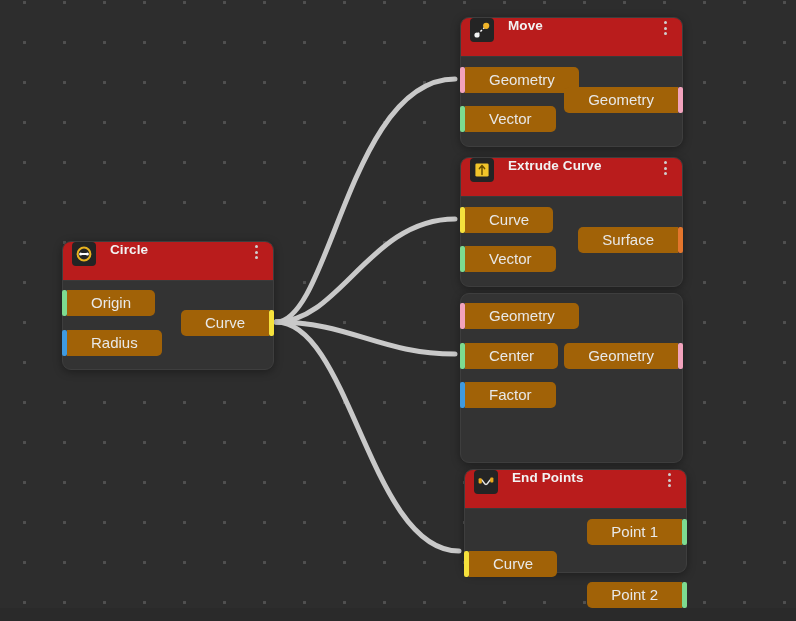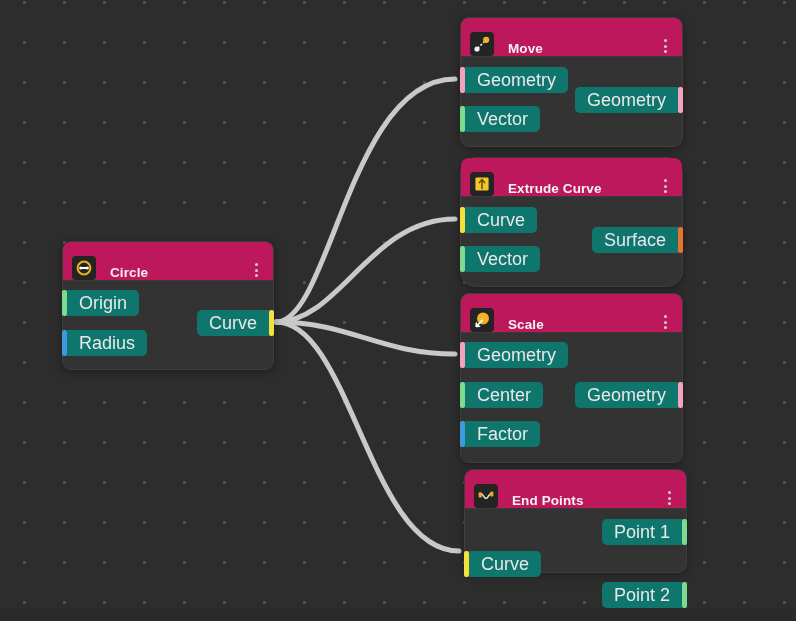--- a/index.html
+++ b/index.html
@@ -51,24 +51,24 @@
   
   .node {
     position: absolute;
     border-radius: 9px;
     background: #333333;
     border: 1px solid #3e3e3e;
     box-shadow: 0 2px 8px rgba(0,0,0,0.35);
   }
   .node-header {
     display: flex;
-    align-items: flex-end;
+    align-items: flex-start;
     height: 39px;
     padding: 0 8px 0 9px;
-    background: #be185d;
+    background: #b91c1c;
     border-radius: 8px 8px 0 0;
     border-bottom: 1px solid #3a3a3a;
   }
   .node-icon {
     width: 24px; height: 24px;
     border-radius: 4px;
     background: #242424;
     display: flex;
     align-items: center;
     justify-content: center;
@@ -114,26 +114,26 @@
   .sock.in  { left: -1px; }
   .sock.out { right: -1px; flex-direction: row-reverse; }
 
   .sock-pin {
     width: 5px;
     height: 26px;
     border-radius: 2px;
     flex: none;
   }
   .sock-label {
-    background: #0f766e;
+    background: #a16207;
     color: #e8e8e8;
-    font-size: 18px;
+    font-size: 15px;
     line-height: 26px;
     height: 26px;
-    padding: 0 12px;
+    padding: 0 24px;
     white-space: nowrap;
   }
   .sock.in  .sock-label { border-radius: 0 5px 5px 0; }
   .sock.out .sock-label { border-radius: 5px 0 0 5px; }
 </style>
 </head>
 <body>
 
 <div id="canvas">
 
@@ -201,21 +201,21 @@
           <div class="sock in" style="top: 49px;">
             <div class="sock-pin" style="background: rgb(125, 219, 144);"></div>
             <div class="sock-label">Vector</div>
           </div>
           <div class="sock out" style="top: 30px;">
             <div class="sock-pin" style="background: rgb(242, 163, 189);"></div>
             <div class="sock-label">Geometry</div>
           </div>
         </div>
       </div>
-      <div class="node" style="left: 460px; top: 157px; width: 223px; height: 130px; border-radius: 16px;">
+      <div class="node" style="left: 460px; top: 157px; width: 223px; height: 130px;">
         <div class="node-header">
           <div class="node-icon">
             <svg width="20" height="20" viewBox="0 0 20 20">
               <rect x="3.4" y="3.4" width="13.2" height="13.2" rx="1.4" fill="#f2c52a"></rect>
               <path d="M10 14.6 V7.2 M10 5.6 l-2.6 3 M10 5.6 l2.6 3" stroke="#6b4f00" stroke-width="1.5" fill="none" stroke-linecap="round"></path>
             </svg>
           </div>
           <div class="node-title">Extrude Curve</div>
           <div class="kebab">
             <i></i>
@@ -232,34 +232,20 @@
             <div class="sock-pin" style="background: rgb(125, 219, 144);"></div>
             <div class="sock-label">Vector</div>
           </div>
           <div class="sock out" style="top: 30px;">
             <div class="sock-pin" style="background: rgb(227, 117, 44);"></div>
             <div class="sock-label">Surface</div>
           </div>
         </div>
       </div>
       <div class="node" style="left: 460px; top: 293px; width: 223px; height: 170px;">
-        <div class="node-header">
-          <div class="node-icon">
-            <svg width="20" height="20" viewBox="0 0 20 20">
-              <circle cx="11" cy="8.6" r="6" fill="#f0b429"></circle>
-              <path d="M4.2 16.4 L10.4 10.2 M4.2 16.4 l0.2-3.4 M4.2 16.4 l3.4-0.2" stroke="#ffffff" stroke-width="1.6" fill="none" stroke-linecap="round"></path>
-            </svg>
-          </div>
-          <div class="node-title">Scale</div>
-          <div class="kebab">
-            <i></i>
-            <i></i>
-            <i></i>
-          </div>
-        </div>
         <div class="node-body" style="height: 131px;">
           <div class="sock in" style="top: 9px;">
             <div class="sock-pin" style="background: rgb(242, 163, 189);"></div>
             <div class="sock-label">Geometry</div>
           </div>
           <div class="sock in" style="top: 49px;">
             <div class="sock-pin" style="background: rgb(125, 219, 144);"></div>
             <div class="sock-label">Center</div>
           </div>
           <div class="sock in" style="top: 88px;">

